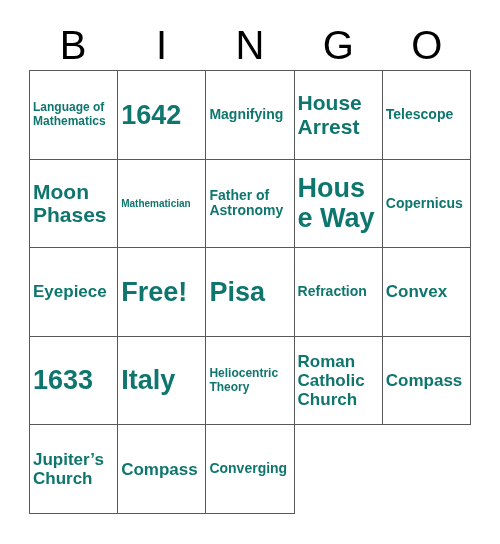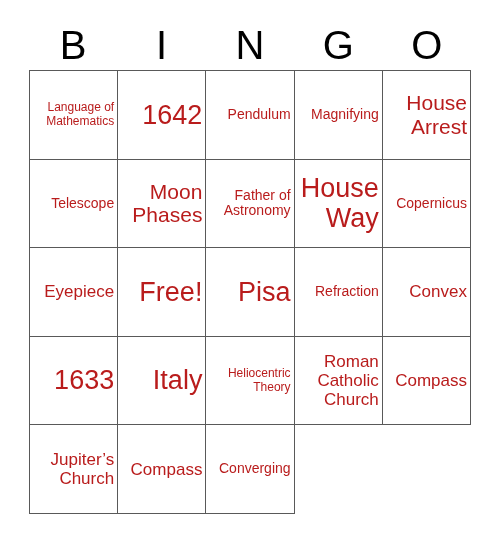--- a/index.html
+++ b/index.html
@@ -67,24 +67,25 @@
     justify-content: center;
     text-align: center;
     padding: 2px 3px;
     overflow: hidden;
     background: #ffffff;
   }
 
   .cell-text {
     display: block;
     width: 100%;
-    text-align: right;
+    text-align: left;
     line-height: 1.12;
     word-wrap: break-word;
-    color: #b91c1c;
+    color: #0f766e;
+    font-weight: bold;
   }
 
   
   .fs-xs  { font-size: 10px; }
   .fs-s   { font-size: 12px; }
   .fs-m   { font-size: 14px; }
   .fs-l   { font-size: 17px; }
   .fs-xl  { font-size: 21px; }
   .fs-xxl { font-size: 27px; }
 </style>
@@ -102,33 +103,33 @@
     </div>
 
   <div class="bingo-grid">
       <div class="bingo-cell">
         <span class="cell-text fs-s">Language of Mathematics</span>
       </div>
       <div class="bingo-cell">
         <span class="cell-text fs-xxl">1642</span>
       </div>
       <div class="bingo-cell">
-        <span class="cell-text fs-m">Pendulum</span>
-      </div>
-      <div class="bingo-cell">
         <span class="cell-text fs-m">Magnifying</span>
       </div>
       <div class="bingo-cell">
         <span class="cell-text fs-xl">House Arrest</span>
       </div>
       <div class="bingo-cell">
         <span class="cell-text fs-m">Telescope</span>
       </div>
       <div class="bingo-cell">
         <span class="cell-text fs-xl">Moon Phases</span>
+      </div>
+      <div class="bingo-cell">
+        <span class="cell-text fs-xs">Mathematician</span>
       </div>
       <div class="bingo-cell">
         <span class="cell-text fs-m">Father of Astronomy</span>
       </div>
       <div class="bingo-cell">
         <span class="cell-text fs-xxl">House Way</span>
       </div>
       <div class="bingo-cell">
         <span class="cell-text fs-m">Copernicus</span>
       </div>

